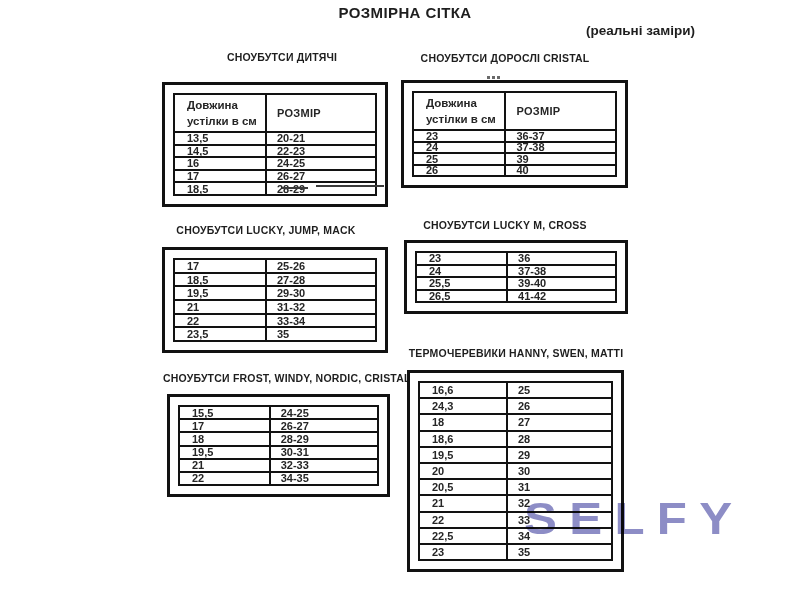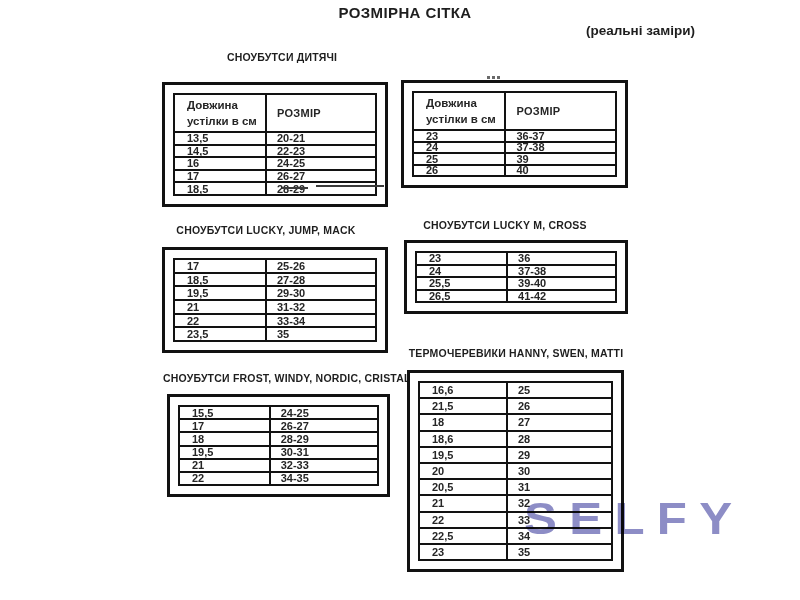--- a/index.html
+++ b/index.html
@@ -146,20 +146,21 @@
           <div class="c1">21</div>
           <div class="c2">32-33</div>
         </div>
         <div class="row">
           <div class="c1">22</div>
           <div class="c2">34-35</div>
         </div>
       </div>
   </div>
 
+  <div class="ttitle" style="left:392px;top:52px;width:226px">СНОУБУТСИ  ДОРОСЛІ  CRISTAL</div>
   <div class="tbl" style="left:401px;top:80px;width:227px;height:108px">
     <div class="grid">
         <div class="row header">
           <div class="c1">Довжина
 устілки в см</div>
           <div class="c2">РОЗМІР</div>
         </div>
         <div class="row">
           <div class="c1">23</div>
           <div class="c2">36-37</div>
@@ -202,21 +203,21 @@
   </div>
 
   <div class="ttitle" style="left:403px;top:347px;width:226px">ТЕРМОЧЕРЕВИКИ  HANNY, SWEN, MATTI</div>
   <div class="tbl" style="left:407px;top:370px;width:217px;height:202px">
     <div class="grid">
         <div class="row">
           <div class="c1">16,6</div>
           <div class="c2">25</div>
         </div>
         <div class="row">
-          <div class="c1">21,5</div>
+          <div class="c1">24,3</div>
           <div class="c2">26</div>
         </div>
         <div class="row">
           <div class="c1">18</div>
           <div class="c2">27</div>
         </div>
         <div class="row">
           <div class="c1">18,6</div>
           <div class="c2">28</div>
         </div>

